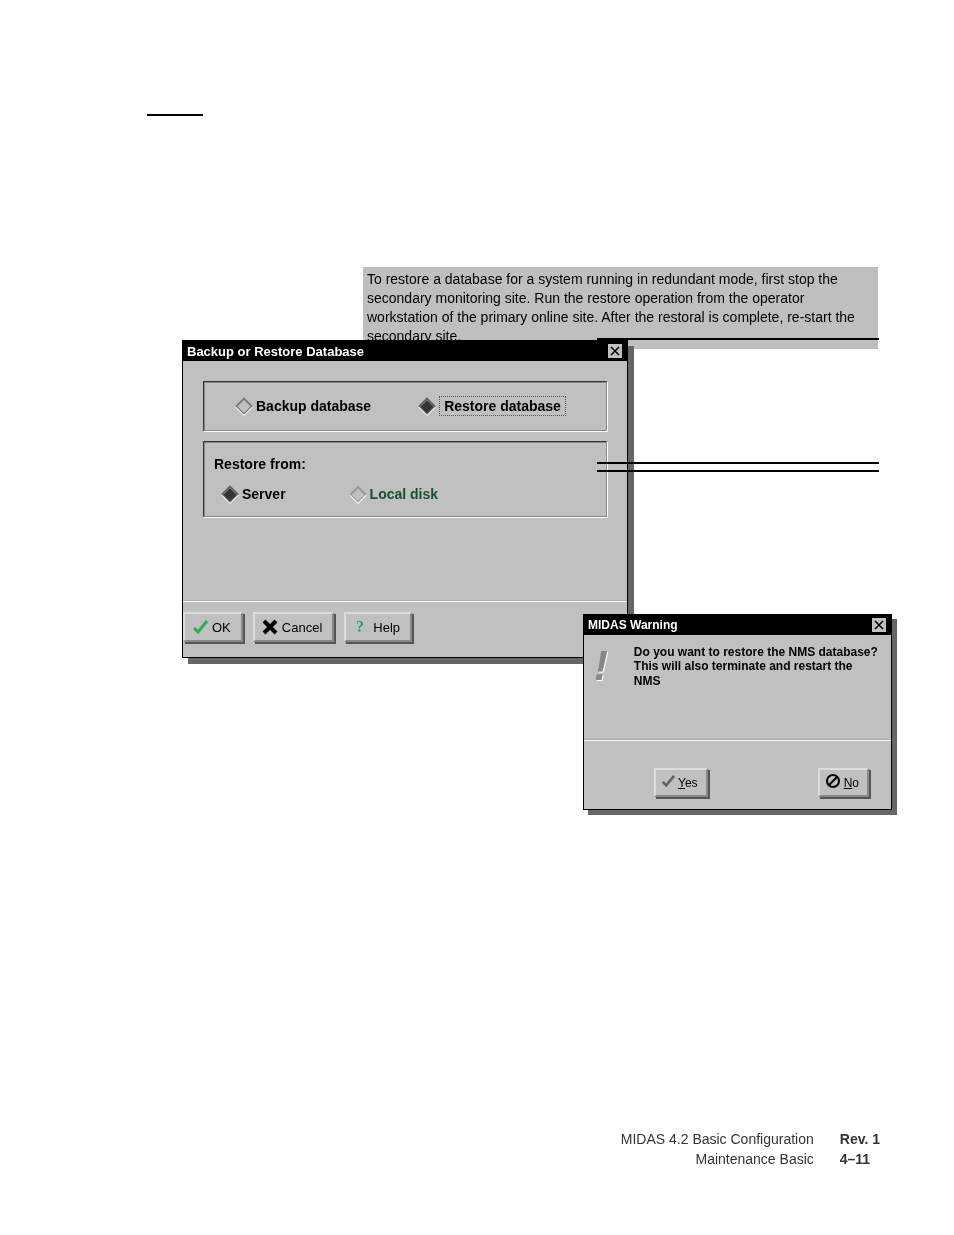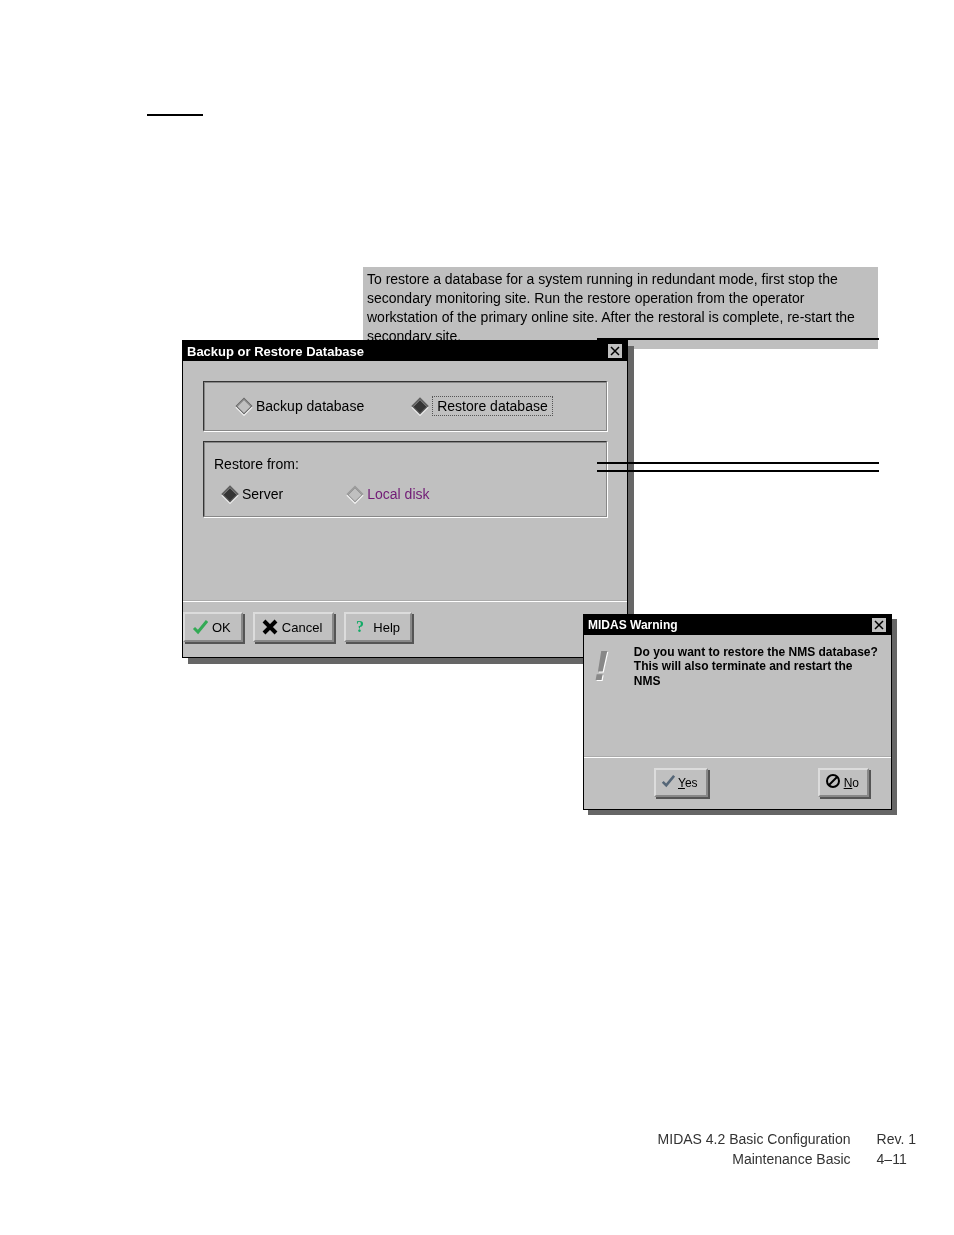--- a/index.html
+++ b/index.html
@@ -121,30 +121,30 @@
     display: inline-block;
     transform: rotate(45deg);
     background: #c0c0c0;
     border: 1px solid #666;
     box-shadow: inset 1px 1px 0 #888, 1px 1px 0 #fff;
   }
   .radio .diamond.selected {
     background: #353535;
   }
   .radio .label {
-    font-weight: normal;
+    font-weight: bold;
   }
   .radio .label.dotted {
     border: 1px dotted #555;
     padding: 1px 4px;
   }
-  .radio.disabled .label { color: #701a75; font-weight: normal; }
+  .radio.disabled .label { color: #14532d; font-weight: bold; }
   .radio.disabled .diamond { border-color: #999; }
   .restore-from-label {
-    font-weight: normal;
+    font-weight: bold;
     font-size: 14px;
   }
   .btn {
     display: flex;
     align-items: center;
     gap: 3px;
     background: #c0c0c0;
     border: 2px outset #dcdcdc;
     padding: 4px 10px 4px 6px;
     font-size: 13px;
@@ -225,21 +225,21 @@
     text-shadow: 1px 1px 0 #fff;
     padding-top: 2px;
   }
   .warn-text {
     font-size: 12px;
     font-weight: bold;
     line-height: 1.2;
   }
   .dialog2 .button-bar-wrap {
     justify-content: space-between;
-    padding: 10px 22px 12px 70px;
+    padding: 27px 22px 12px 70px;
   }
   .btn-sm {
     display: flex;
     align-items: center;
     gap: 3px;
     background: #c0c0c0;
     border: 2px outset #dcdcdc;
     padding: 3px 8px 3px 5px;
     font-size: 12px;
     box-shadow: 2px 2px 0 #555;
@@ -250,24 +250,23 @@
   .footer {
     position: absolute;
     left: 0;
     top: 1130px;
     width: 880px;
     display: flex;
     justify-content: flex-end;
     gap: 26px;
     font-size: 14px;
     color: #333;
-    margin-left: 36px;
   }
   .footer .col { text-align: right; line-height: 1.4; }
-  .footer .col2 { text-align: left; }
+  .footer .col2 { text-align: left; font-weight: bold; }
 </style>
 </head>
 <body>
 
 <div class="page">
 
   <div class="top-rule"></div>
 
   <div class="note-box">To restore a database for a system running in redundant mode, first stop the secondary monitoring site. Run the restore operation from the operator workstation of the primary online site. After the restoral is complete, re-start the secondary site.</div>
 

